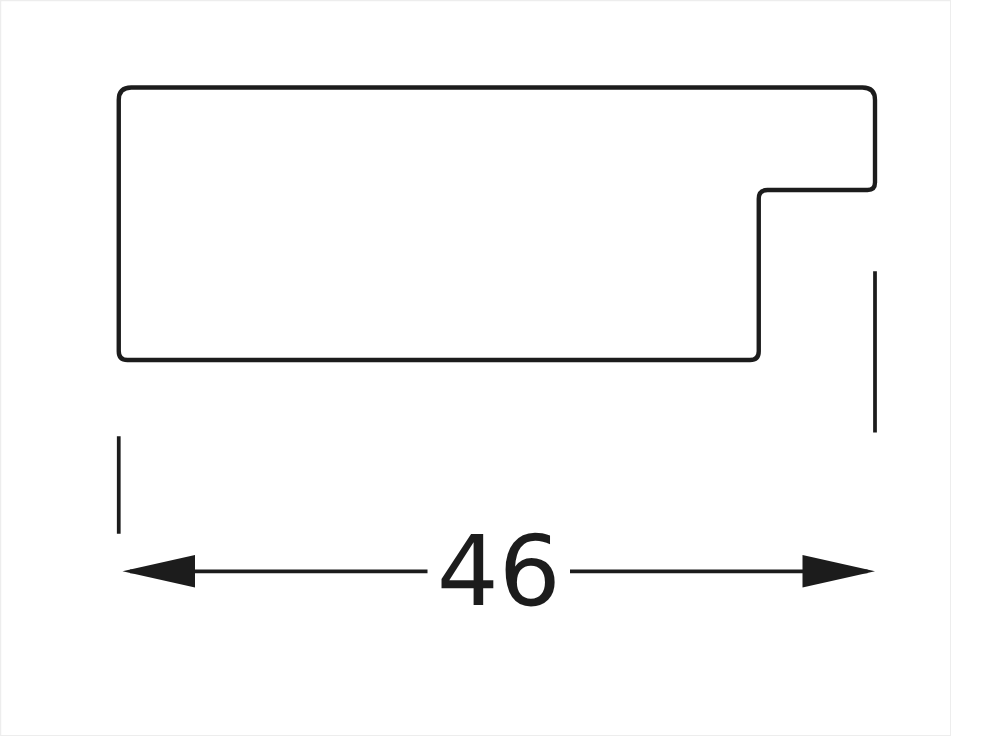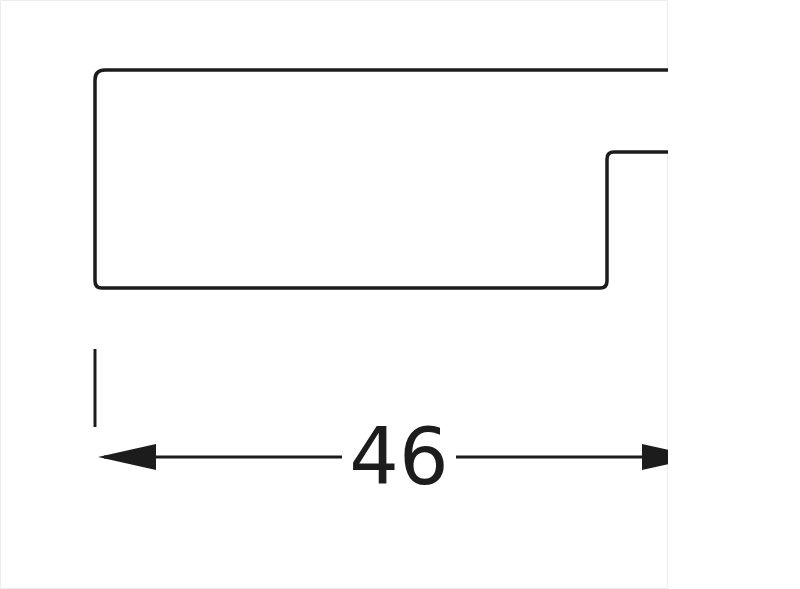--- a/index.html
+++ b/index.html
@@ -3,21 +3,21 @@
 <meta charset="utf-8">
 <style>
   html, body {
     margin: 0;
     padding: 0;
     background: #ffffff;
     font-family: "DejaVu Sans", "Liberation Sans", sans-serif;
   }
   .canvas {
     position: relative;
-    width: 668px;
+    width: 761px;
     height: 589px;
     background: #ffffff;
     box-shadow: inset 0 0 0 1px #ededed;
     overflow: hidden;
   }
   svg.drawing {
     display: block;
     width: 800px;
     height: 589px;
   }

